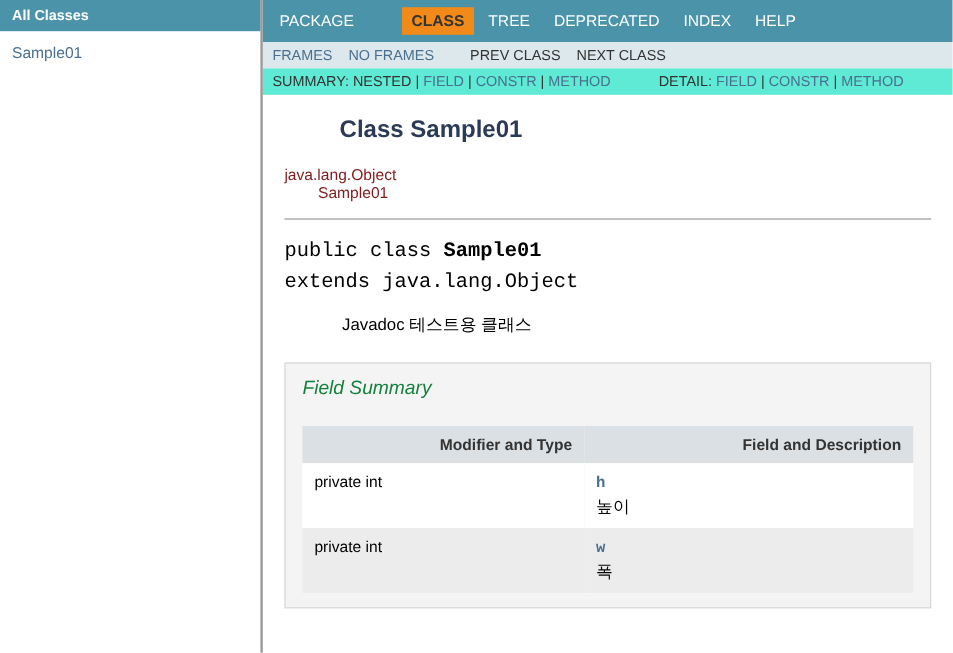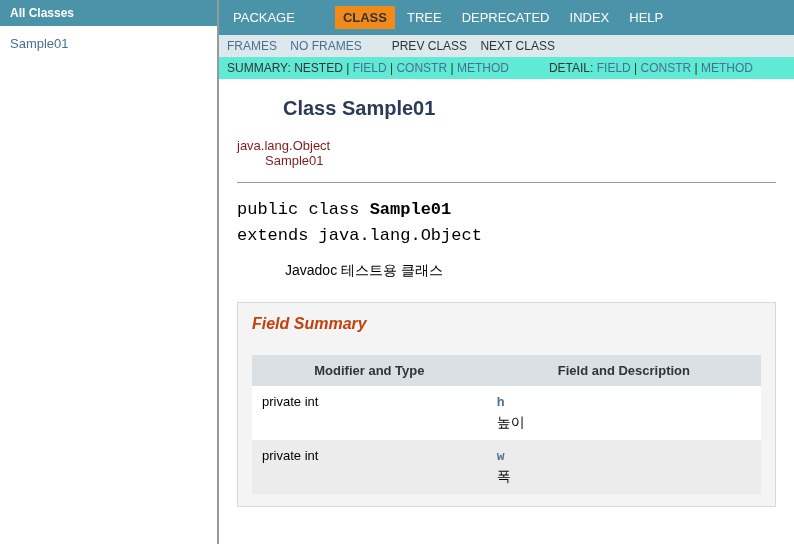--- a/index.html
+++ b/index.html
@@ -94,40 +94,40 @@
   margin-bottom: 22px;
   margin-left: 48px;
 }
 .summary-box {
   border: 1px solid #d8d8d8;
   background: #f4f4f4;
   padding: 12px 14px;
 }
 .summary-box h3 {
   font-style: italic;
-  font-weight: bold;
+  font-weight: normal;
   font-size: 16px;
-  color: #c2410c;
+  color: #15803d;
   margin-bottom: 22px;
 }
 .fields-caption {
   background: #f28a1a;
   display: inline-block;
   padding: 8px 14px;
   font-weight: bold;
   font-size: 14px;
   color: #333;
 }
 table.fields {
   width: 100%;
   border-collapse: collapse;
 }
 table.fields th {
   background: #dbe0e4;
-  text-align: center;
+  text-align: right;
   padding: 8px 10px;
   font-size: 13px;
   font-weight: bold;
   color: #333;
 }
 table.fields td {
   padding: 8px 10px;
   font-size: 13px;
   vertical-align: top;
 }

